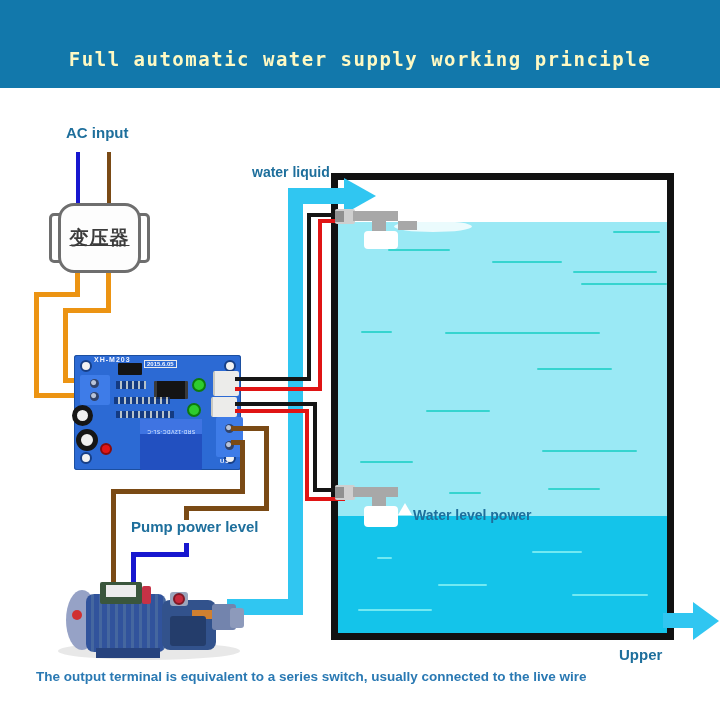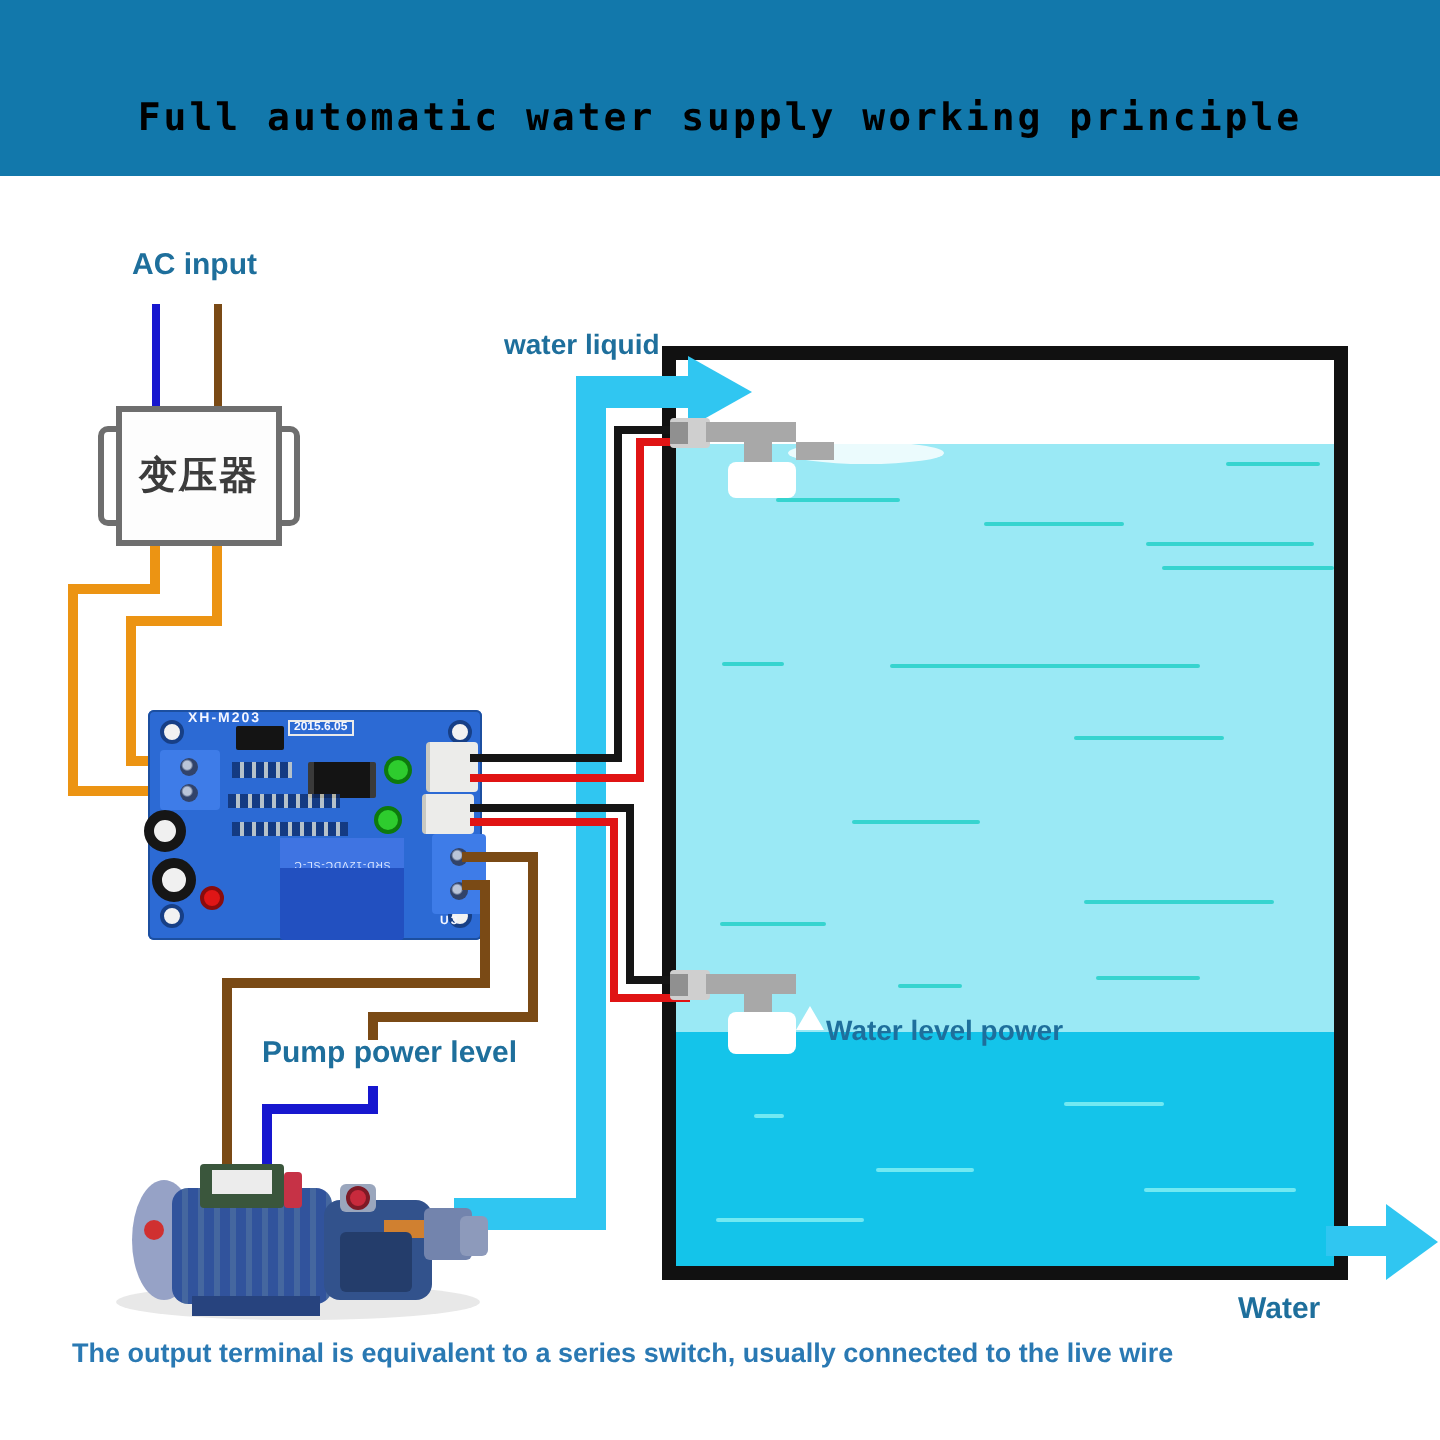--- a/index.html
+++ b/index.html
@@ -1,27 +1,27 @@
 <!DOCTYPE html>
 <html style="--banner-bg: #1278ab; --label-text: #1e6f9c; --water-light: #9ae9f5; --water-dark: #14c4ea; --pipe-cyan: #30c6f1; --tank-border: #111111; --wire-orange: #ec9413; --wire-brown: #7a4a15; --wire-blue: #1717cf; --wire-red: #e01414; --wire-black: #151515; --pcb-blue: #2c6ad4; --relay-blue: #2250c0; --terminal-blue: #3e7ce8; --led-green: #2ecc2e; --led-red: #e01616; --water-line-light: #36d4cf; --water-line-dark: #72e9f2;"><head>
 <meta charset="utf-8">
 <style>
   html,body{margin:0;padding:0;background:#fff;}
   #stage{position:relative;width:720px;height:720px;overflow:hidden;background:#fff;
          font-family:"Liberation Sans", sans-serif;}
   .abs{position:absolute;}
   .lbl{position:absolute;font-weight:700;color:var(--label-text);white-space:nowrap;}
   #banner{left:0;top:0;width:720px;height:88px;background:var(--banner-bg);}
-  #banner-title{left:0;right:0;top:48px;text-align:center;color:#000000;
+  #banner-title{left:0;right:0;top:48px;text-align:center;color:#fef9c3;
      font-family:"DejaVu Sans Mono", monospace;font-size:19px;font-weight:600;letter-spacing:1.5px;}
   
   .xfmr-lug{width:12px;height:44px;background:#fff;border:3px solid #6e6e6e;border-radius:5px;}
   #xfmr-body{left:58px;top:203px;width:77px;height:64px;background:#fdfdfd;border:3px solid #6e6e6e;
-     border-radius:0;display:flex;align-items:center;justify-content:center;
-     font-size:19px;font-weight:700;color:#3c3c3c;letter-spacing:1px;}
+     border-radius:16px;display:flex;align-items:center;justify-content:center;
+     font-size:19px;font-weight:700;color:#3c3c3c;letter-spacing:1px;text-decoration:underline;}
   
   #tank-border{left:331px;top:173px;width:343px;height:467px;border:7px solid var(--tank-border);box-sizing:border-box;}
   #water-light{left:338px;top:222px;width:329px;height:294px;background:var(--water-light);}
   #water-dark{left:338px;top:516px;width:329px;height:117px;background:var(--water-dark);}
   .wline{position:absolute;height:2px;border-radius:1px;}
   
   .pipe{background:var(--pipe-cyan);}
   .arrow-head{width:0;height:0;border-top:18px solid transparent;border-bottom:18px solid transparent;
      border-left:32px solid var(--pipe-cyan);}
   
@@ -200,16 +200,16 @@
     <div class="prel" style="left:134px;top:28px;width:20px;height:9px;background:#d08030;"></div>
     <div class="prel" style="left:112px;top:34px;width:36px;height:30px;background:#243d6b;border-radius:3px;"></div>
     <div class="prel" style="left:154px;top:22px;width:24px;height:26px;background:#7384ad;border-radius:3px;"></div>
     <div class="prel" style="left:172px;top:26px;width:14px;height:20px;background:#8d9abb;border-radius:3px;"></div>
   </div>
 
   <div class="lbl" style="left:66px;top:124px;font-size:15px;">AC input</div>
   <div class="lbl" style="left:252px;top:164px;font-size:14px;">water liquid</div>
   <div class="lbl" style="left:413px;top:507px;font-size:14px;">Water level power</div>
   <div class="lbl" style="left:131px;top:518px;font-size:15px;">Pump power level</div>
-  <div class="lbl" style="left:619px;top:646px;font-size:15px;">Water</div>
+  <div class="lbl" style="left:619px;top:646px;font-size:15px;">Upper</div>
   <div class="lbl" style="left:36px;top:669px;font-size:13.5px;color:#2a79b3;">The output terminal is equivalent to a series switch, usually connected to the live wire</div>
 
 </div>
 
 </body></html>

